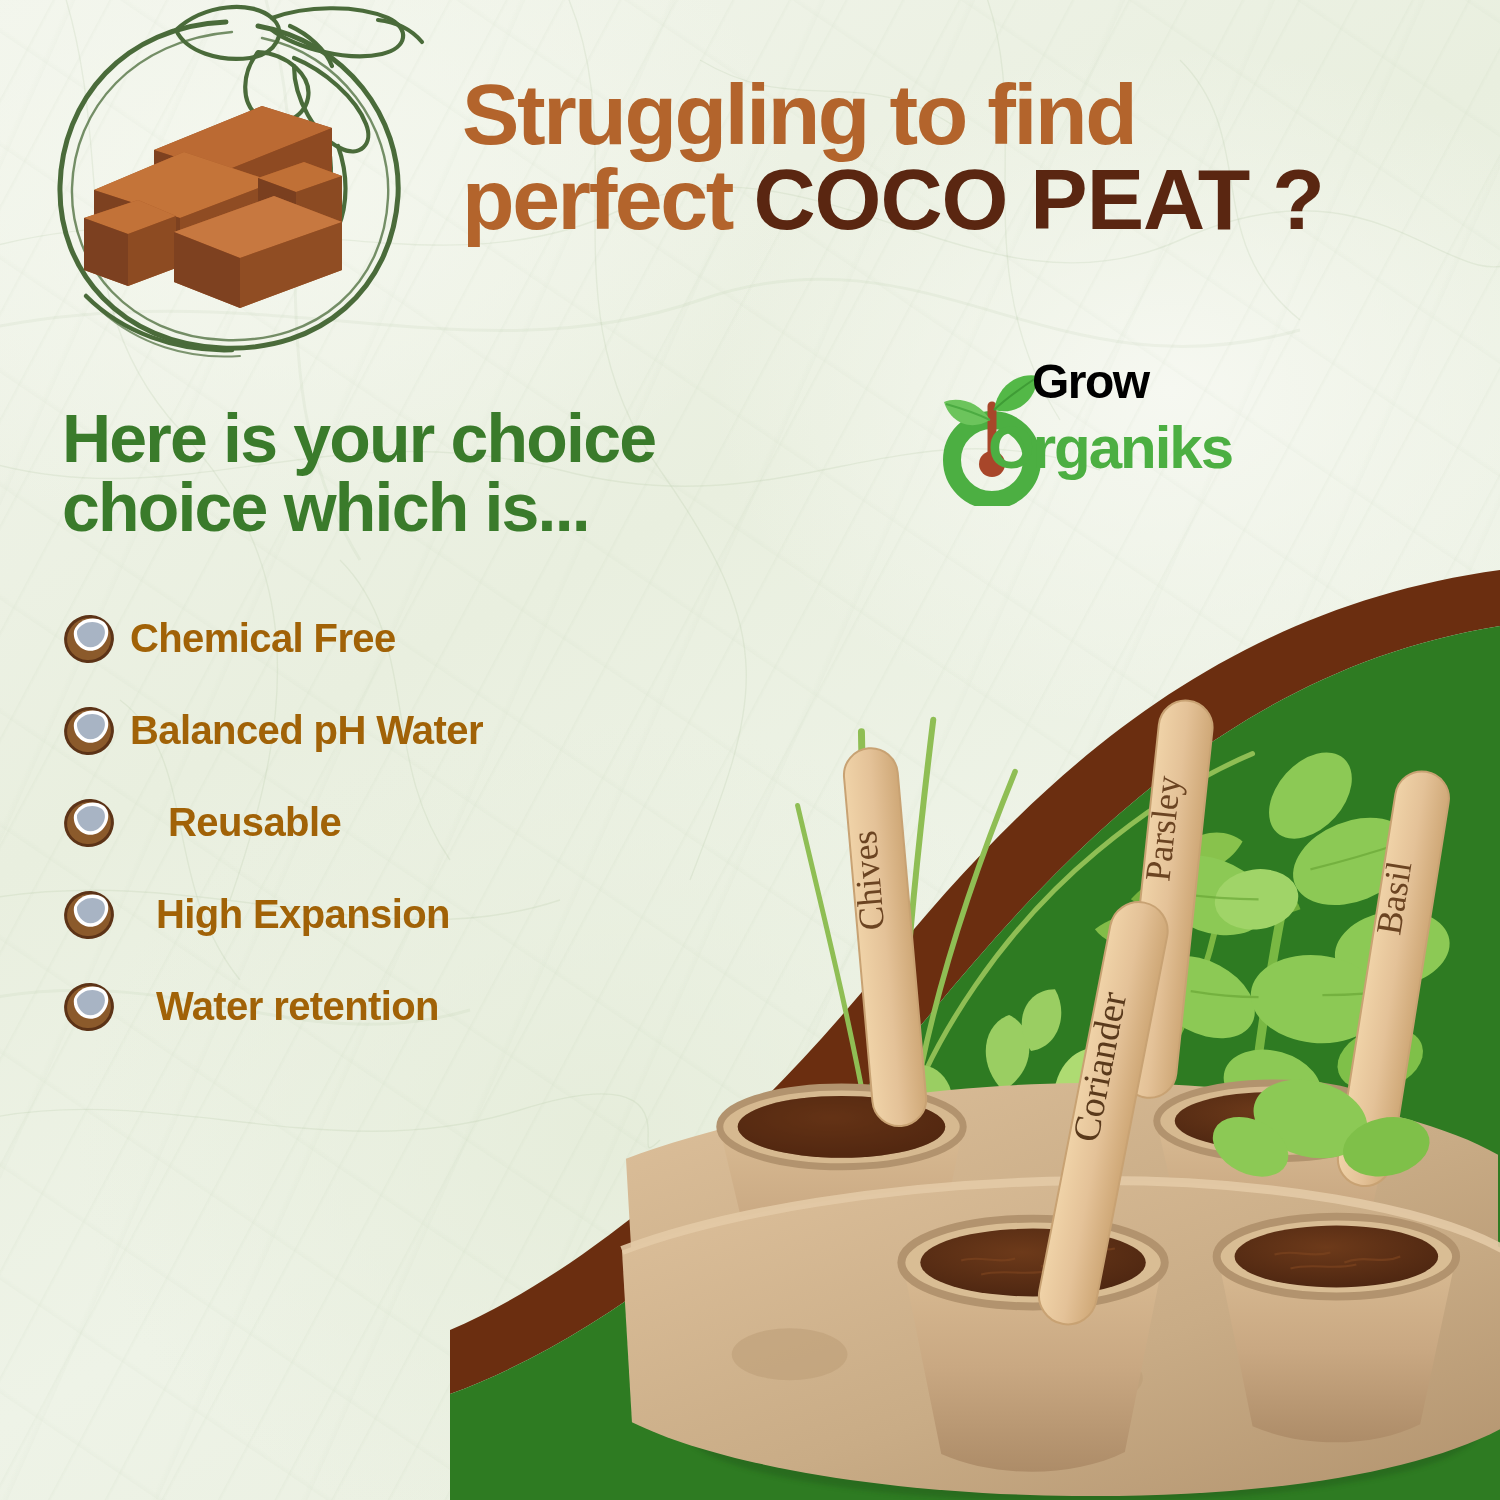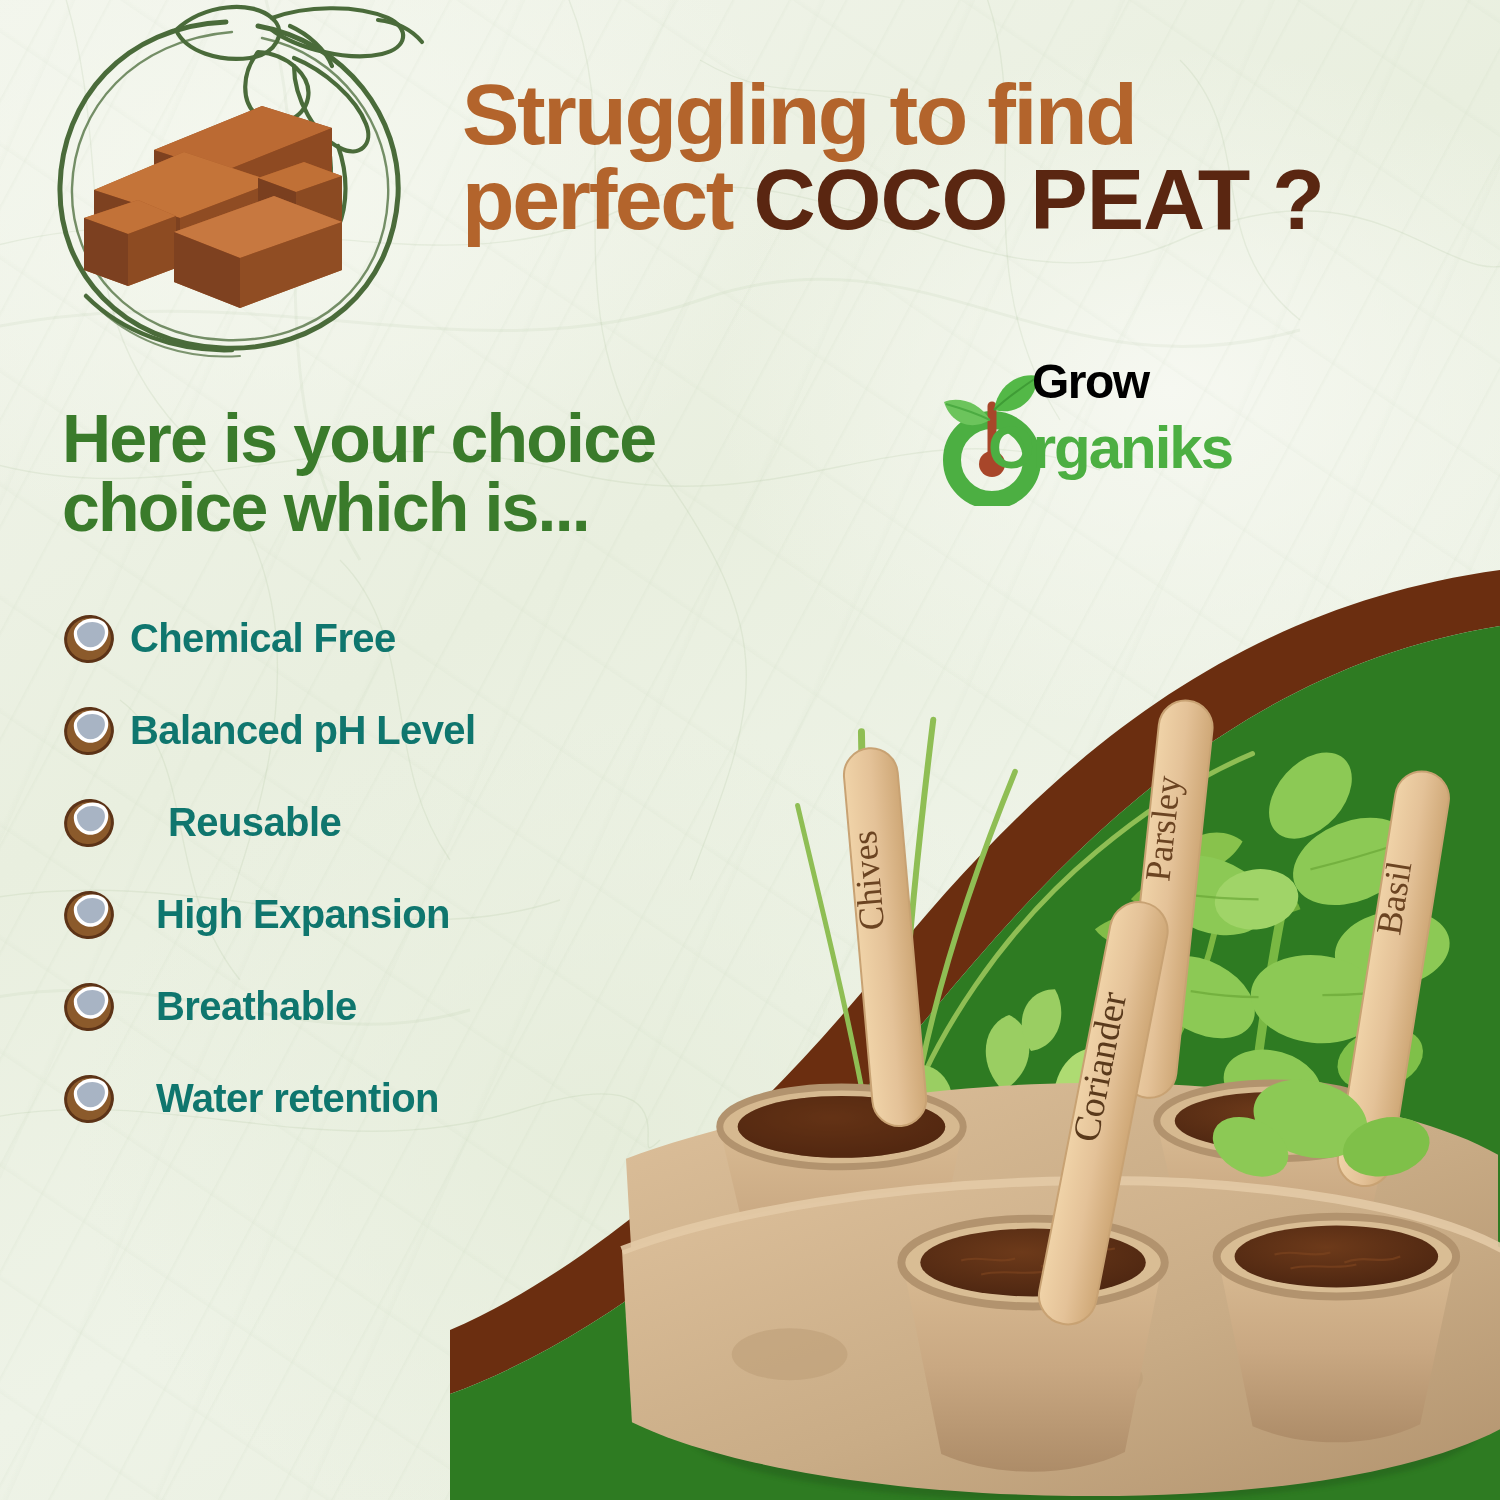--- a/index.html
+++ b/index.html
@@ -84,21 +84,21 @@
     position: absolute; left: 52px; top: 56px;
     color: #4caf42; font-size: 60px; font-weight: 700; letter-spacing: -2px;
     line-height: 1;
   }
 
   
   .features { position: absolute; left: 58px; top: 592px; width: 640px; }
   .feature-row { position: relative; height: 92px; display: flex; align-items: center; }
   .feat-icon { width: 62px; height: 58px; flex: 0 0 62px; margin-right: 10px; }
   .feat-label {
-    color: #0f766e;
+    color: #a16207;
     font-size: 40px;
     font-weight: 800;
     letter-spacing: -0.6px;
     white-space: nowrap;
   }
   .ind-1 { margin-left: 26px; }
   .ind-2 { margin-left: 38px; }
   .ind-3 { margin-left: 26px; }
 
   
@@ -247,21 +247,21 @@
       <span class="feat-label">Chemical Free</span>
     </div>
 
     <div class="feature-row">
       <svg class="feat-icon" viewBox="0 0 62 58">
         <ellipse cx="31" cy="30" rx="25" ry="24" transform="rotate(-18 31 30)" fill="#5c3317"></ellipse>
         <ellipse cx="31" cy="30" rx="22" ry="21" transform="rotate(-18 31 30)" fill="#8b5a2b"></ellipse>
         <path d="M16 22 C 20 10, 36 6, 46 13 C 54 20, 50 34, 40 40 C 28 46, 14 36, 16 22 Z" fill="#ffffff"></path>
         <path d="M19 22 C 23 13, 36 10, 44 16 C 50 22, 46 33, 38 37 C 28 42, 18 32, 19 22 Z" fill="#a8b4c4"></path>
       </svg>
-      <span class="feat-label">Balanced pH Level</span>
+      <span class="feat-label">Balanced pH Water</span>
     </div>
 
 
     <div class="feature-row">
       <svg class="feat-icon" viewBox="0 0 62 58">
         <ellipse cx="31" cy="30" rx="25" ry="24" transform="rotate(-18 31 30)" fill="#5c3317"></ellipse>
         <ellipse cx="31" cy="30" rx="22" ry="21" transform="rotate(-18 31 30)" fill="#8b5a2b"></ellipse>
         <path d="M16 22 C 20 10, 36 6, 46 13 C 54 20, 50 34, 40 40 C 28 46, 14 36, 16 22 Z" fill="#ffffff"></path>
         <path d="M19 22 C 23 13, 36 10, 44 16 C 50 22, 46 33, 38 37 C 28 42, 18 32, 19 22 Z" fill="#a8b4c4"></path>
       </svg>
@@ -271,29 +271,20 @@
     <div class="feature-row">
       <svg class="feat-icon" viewBox="0 0 62 58">
         <ellipse cx="31" cy="30" rx="25" ry="24" transform="rotate(-18 31 30)" fill="#5c3317"></ellipse>
         <ellipse cx="31" cy="30" rx="22" ry="21" transform="rotate(-18 31 30)" fill="#8b5a2b"></ellipse>
         <path d="M16 22 C 20 10, 36 6, 46 13 C 54 20, 50 34, 40 40 C 28 46, 14 36, 16 22 Z" fill="#ffffff"></path>
         <path d="M19 22 C 23 13, 36 10, 44 16 C 50 22, 46 33, 38 37 C 28 42, 18 32, 19 22 Z" fill="#a8b4c4"></path>
       </svg>
       <span class="feat-label ind-3">High Expansion</span>
     </div>
 
-    <div class="feature-row">
-      <svg class="feat-icon" viewBox="0 0 62 58">
-        <ellipse cx="31" cy="30" rx="25" ry="24" transform="rotate(-18 31 30)" fill="#5c3317"></ellipse>
-        <ellipse cx="31" cy="30" rx="22" ry="21" transform="rotate(-18 31 30)" fill="#8b5a2b"></ellipse>
-        <path d="M16 22 C 20 10, 36 6, 46 13 C 54 20, 50 34, 40 40 C 28 46, 14 36, 16 22 Z" fill="#ffffff"></path>
-        <path d="M19 22 C 23 13, 36 10, 44 16 C 50 22, 46 33, 38 37 C 28 42, 18 32, 19 22 Z" fill="#a8b4c4"></path>
-      </svg>
-      <span class="feat-label ind-3">Breathable</span>
-    </div>
 
     <div class="feature-row">
       <svg class="feat-icon" viewBox="0 0 62 58">
         <ellipse cx="31" cy="30" rx="25" ry="24" transform="rotate(-18 31 30)" fill="#5c3317"></ellipse>
         <ellipse cx="31" cy="30" rx="22" ry="21" transform="rotate(-18 31 30)" fill="#8b5a2b"></ellipse>
         <path d="M16 22 C 20 10, 36 6, 46 13 C 54 20, 50 34, 40 40 C 28 46, 14 36, 16 22 Z" fill="#ffffff"></path>
         <path d="M19 22 C 23 13, 36 10, 44 16 C 50 22, 46 33, 38 37 C 28 42, 18 32, 19 22 Z" fill="#a8b4c4"></path>
       </svg>
       <span class="feat-label ind-3">Water retention</span>
     </div>

